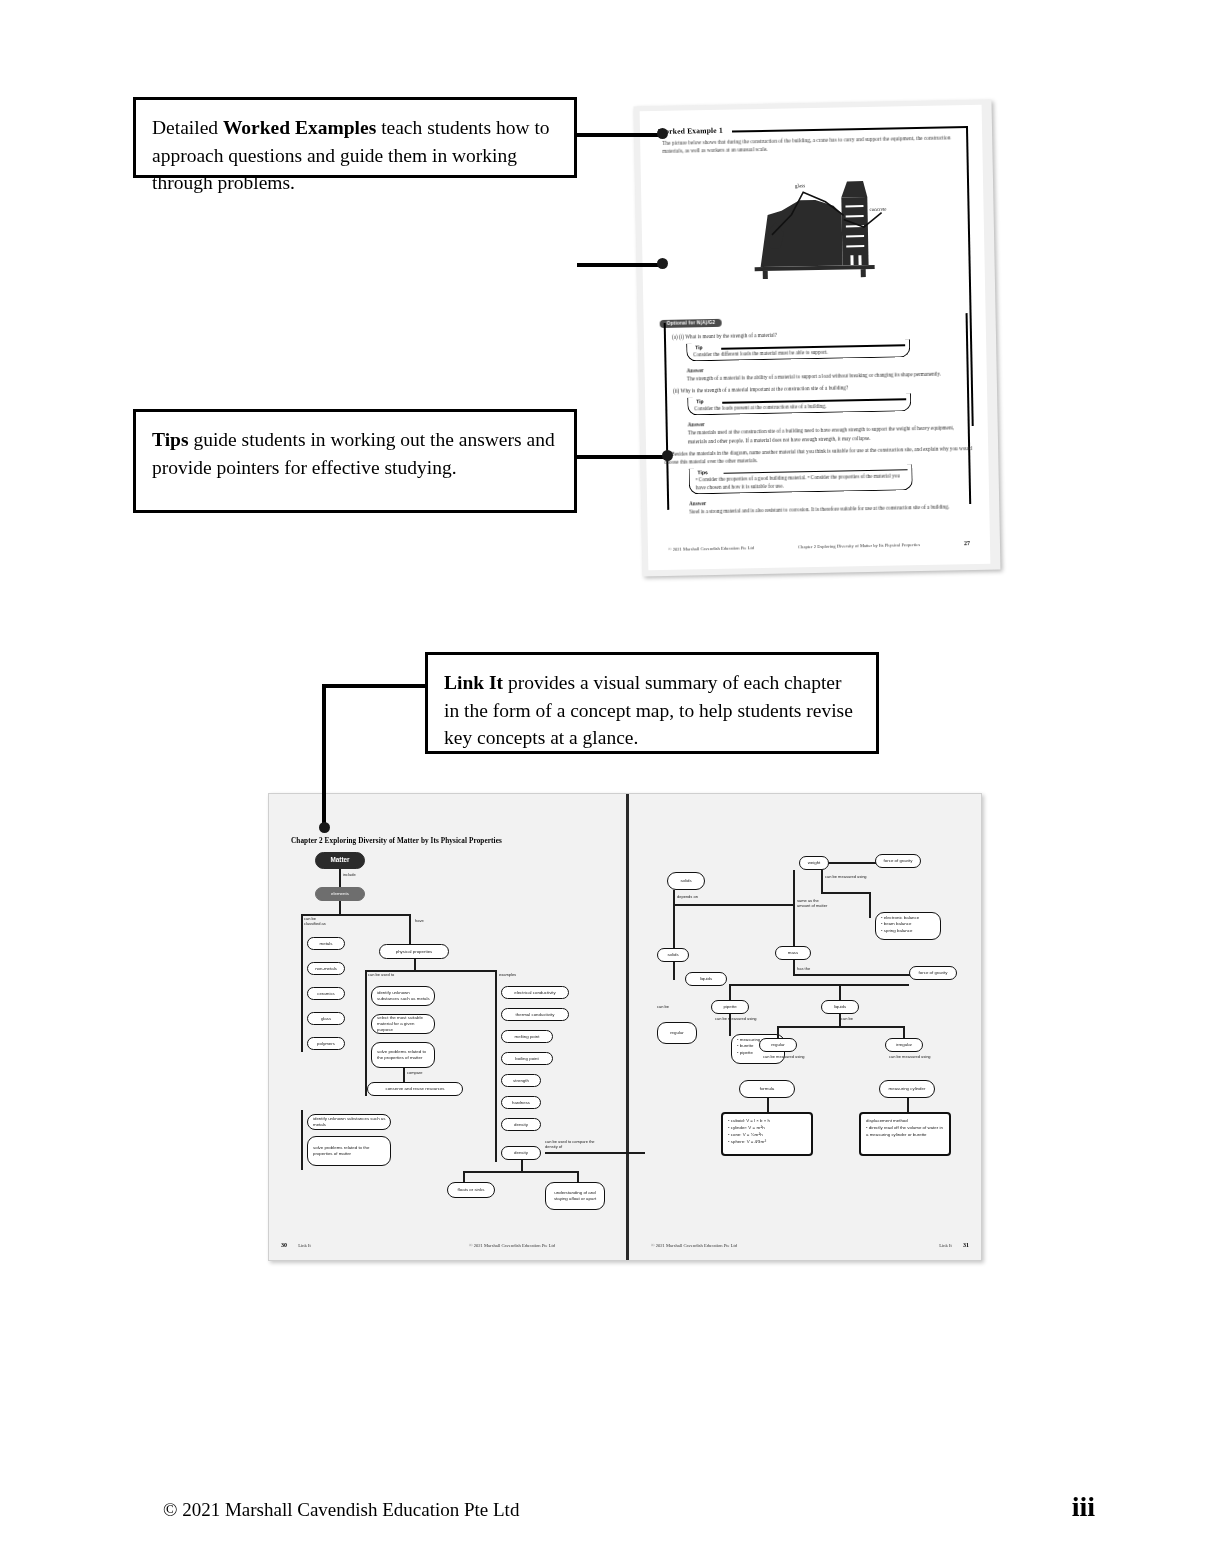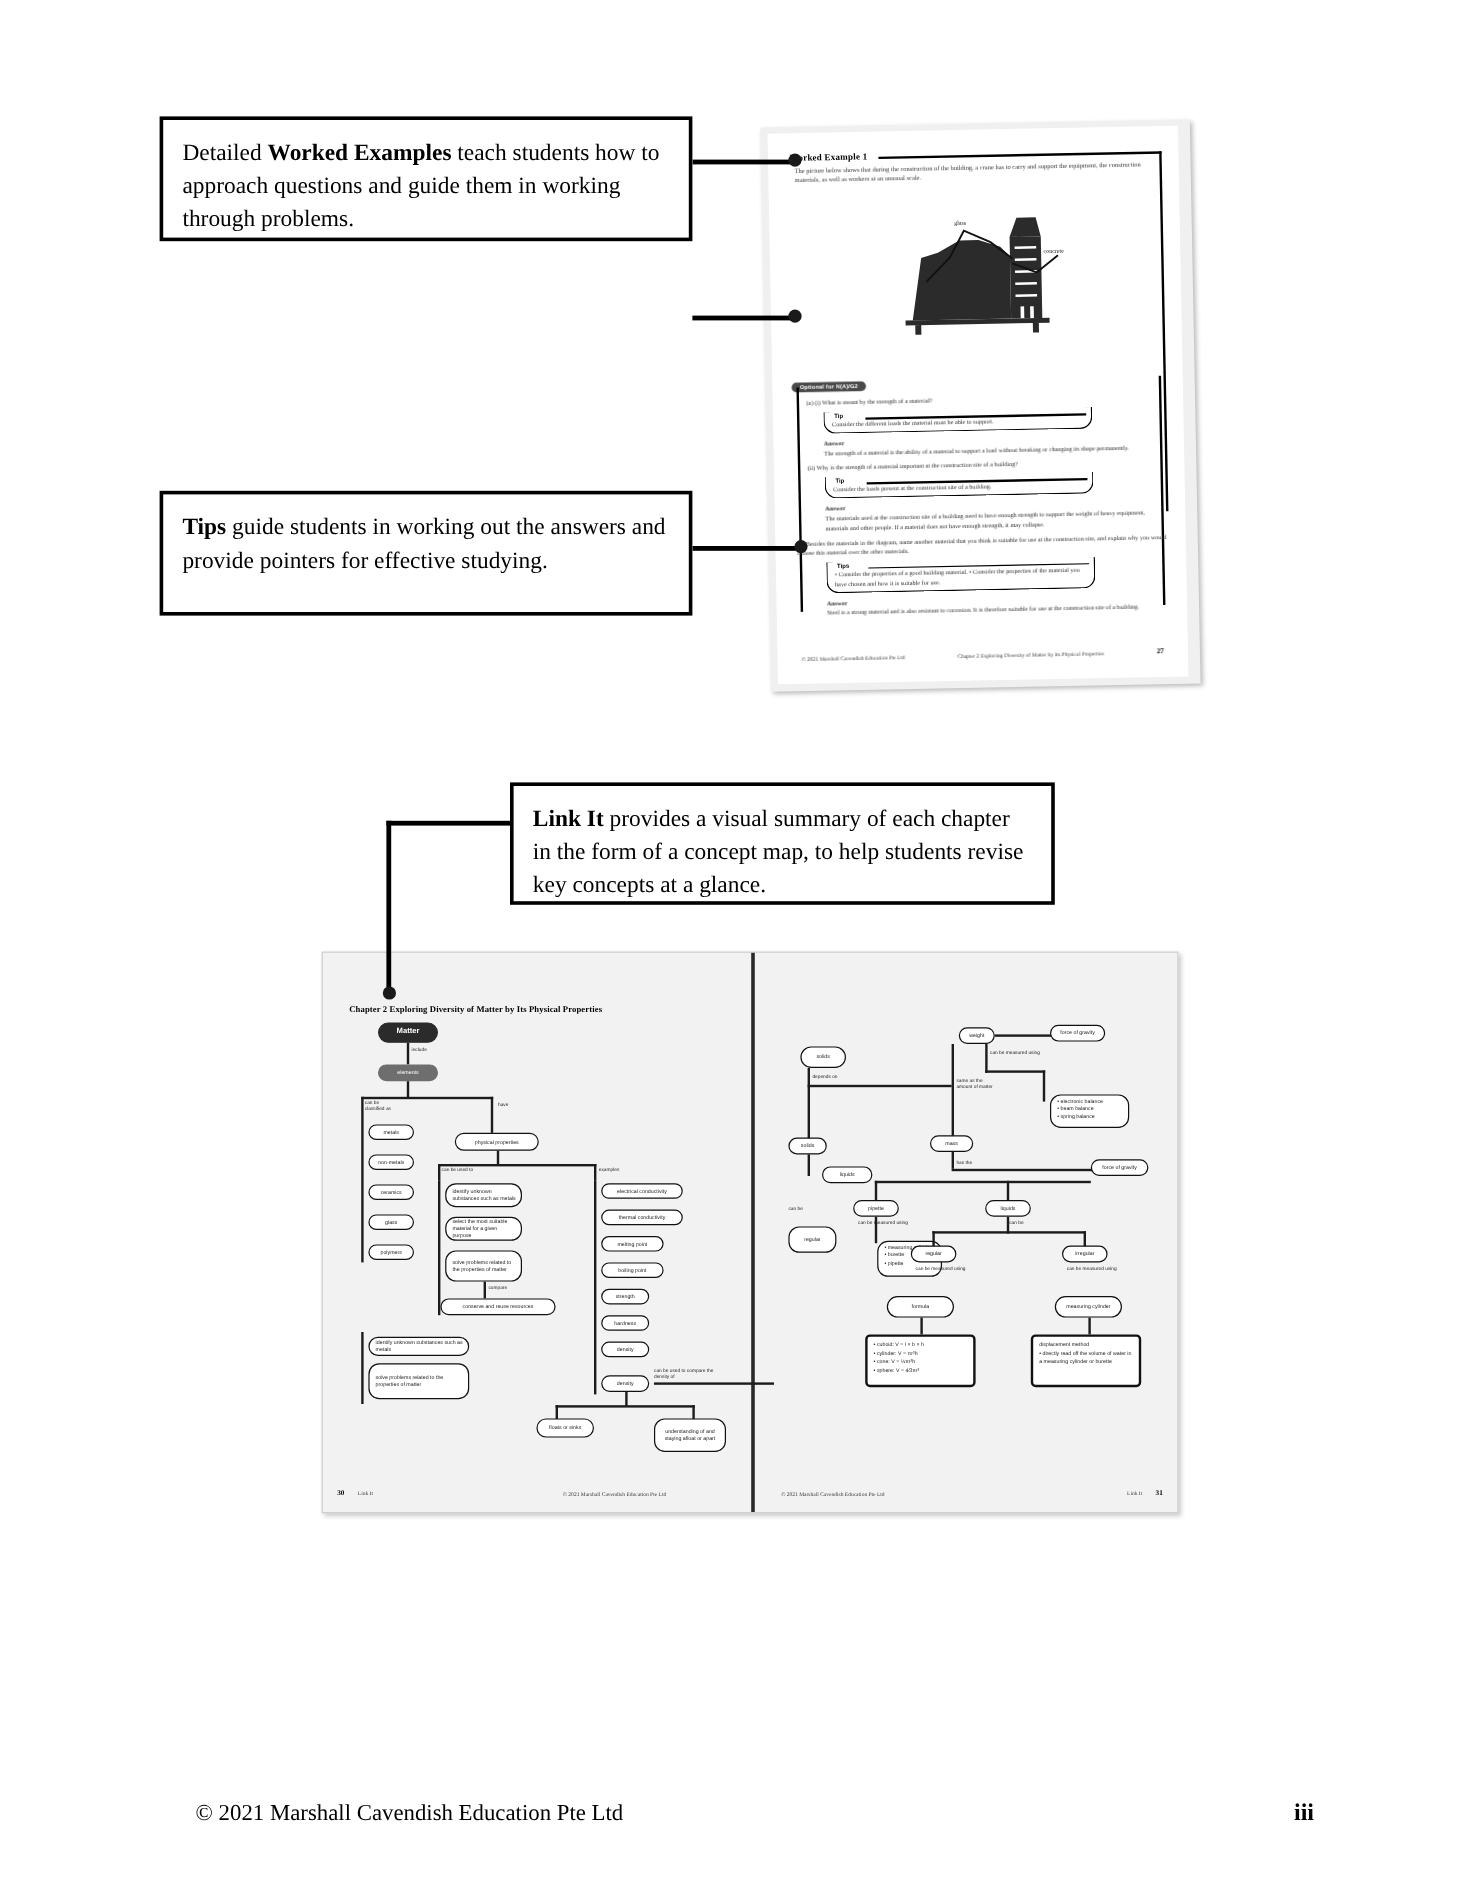--- a/index.html
+++ b/index.html
@@ -29,21 +29,21 @@
     box-sizing: border-box;
     padding: 14px 18px 14px 16px;
     font-family: "Liberation Serif", serif;
     font-size: 19.5px;
     line-height: 1.42;
     color: #000;
     z-index: 5;
   }
   .callout b { font-weight: bold; }
 
-  #callout-worked-examples { left: 133px; top: 97px;  width: 444px; height: 104px; }
+  #callout-worked-examples { left: 133px; top: 97px;  width: 444px; height: 81px; }
   #callout-optional        { left: 133px; top: 228px; width: 444px; height: 108px; }
   #callout-tips            { left: 133px; top: 409px; width: 444px; height: 104px; }
   #callout-link-it         { left: 425px; top: 652px; width: 454px; height: 102px; }
 
   
   .leader {
     position: absolute;
     background: #000;
     z-index: 4;
   }
@@ -260,21 +260,21 @@
   
   #page-footer {
     position: absolute;
     left: 163px; right: 130px; bottom: 42px;
     display: flex;
     justify-content: space-between;
     align-items: baseline;
     font-family: "Liberation Serif", serif;
   }
   #footer-copyright { font-size: 19px; }
-  #footer-pagenum  { font-size: 20px; font-weight: bold; }
+  #footer-pagenum  { font-size: 28px; font-weight: bold; }
 </style>
 </head>
 <body>
 
 <div id="page">
 
   <div class="leader" id="lead-we-h"></div>
   <div class="leader-dot dot-we"></div>
 
   <div class="leader" id="lead-opt-h"></div>

